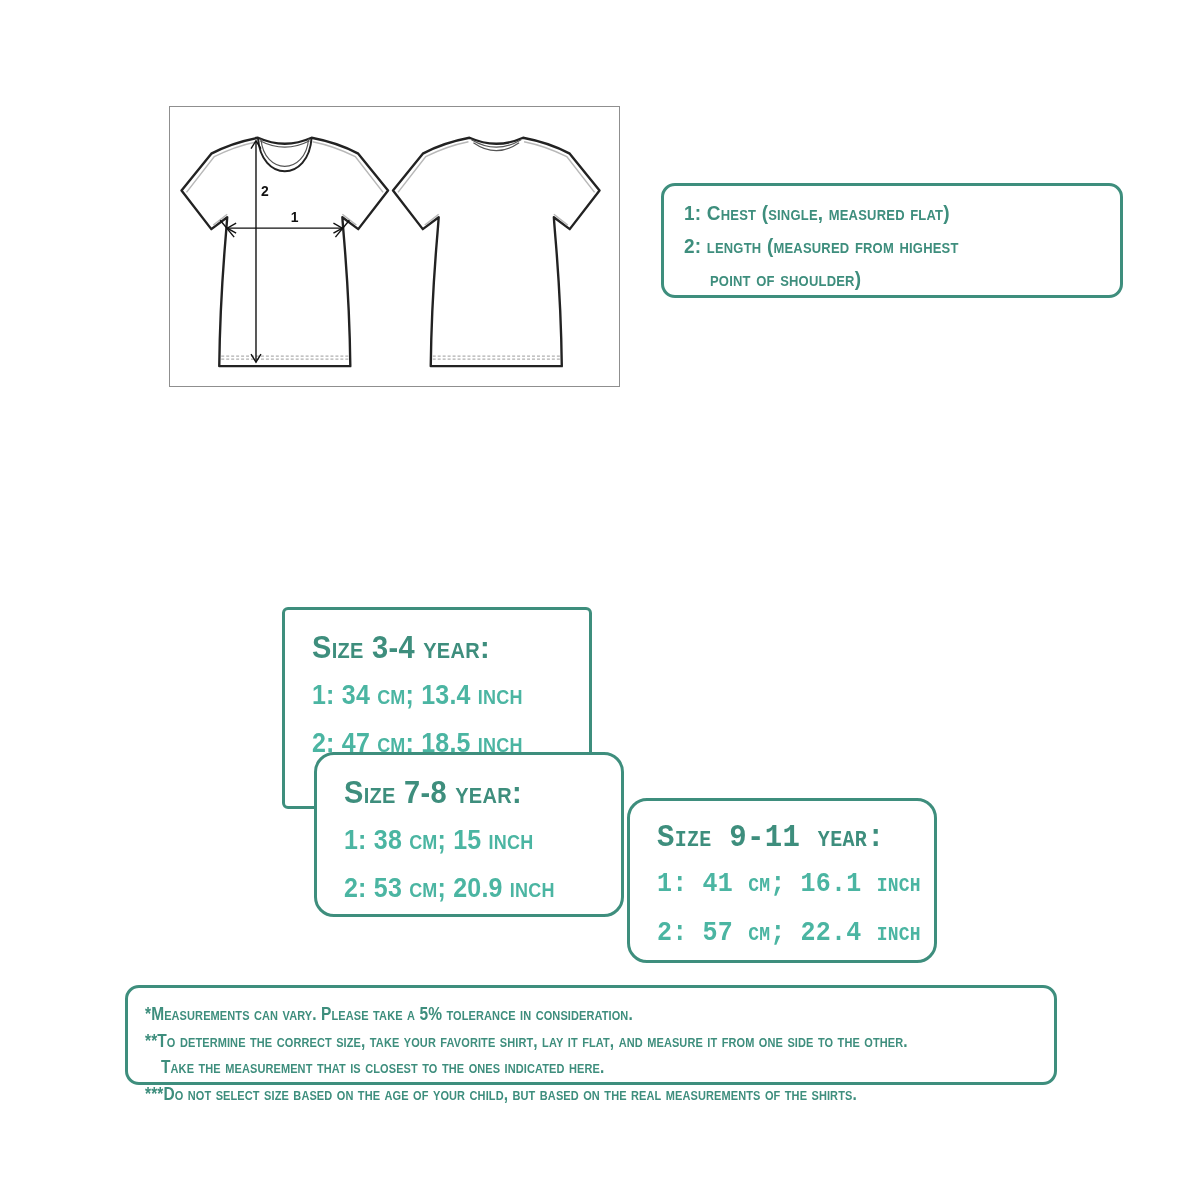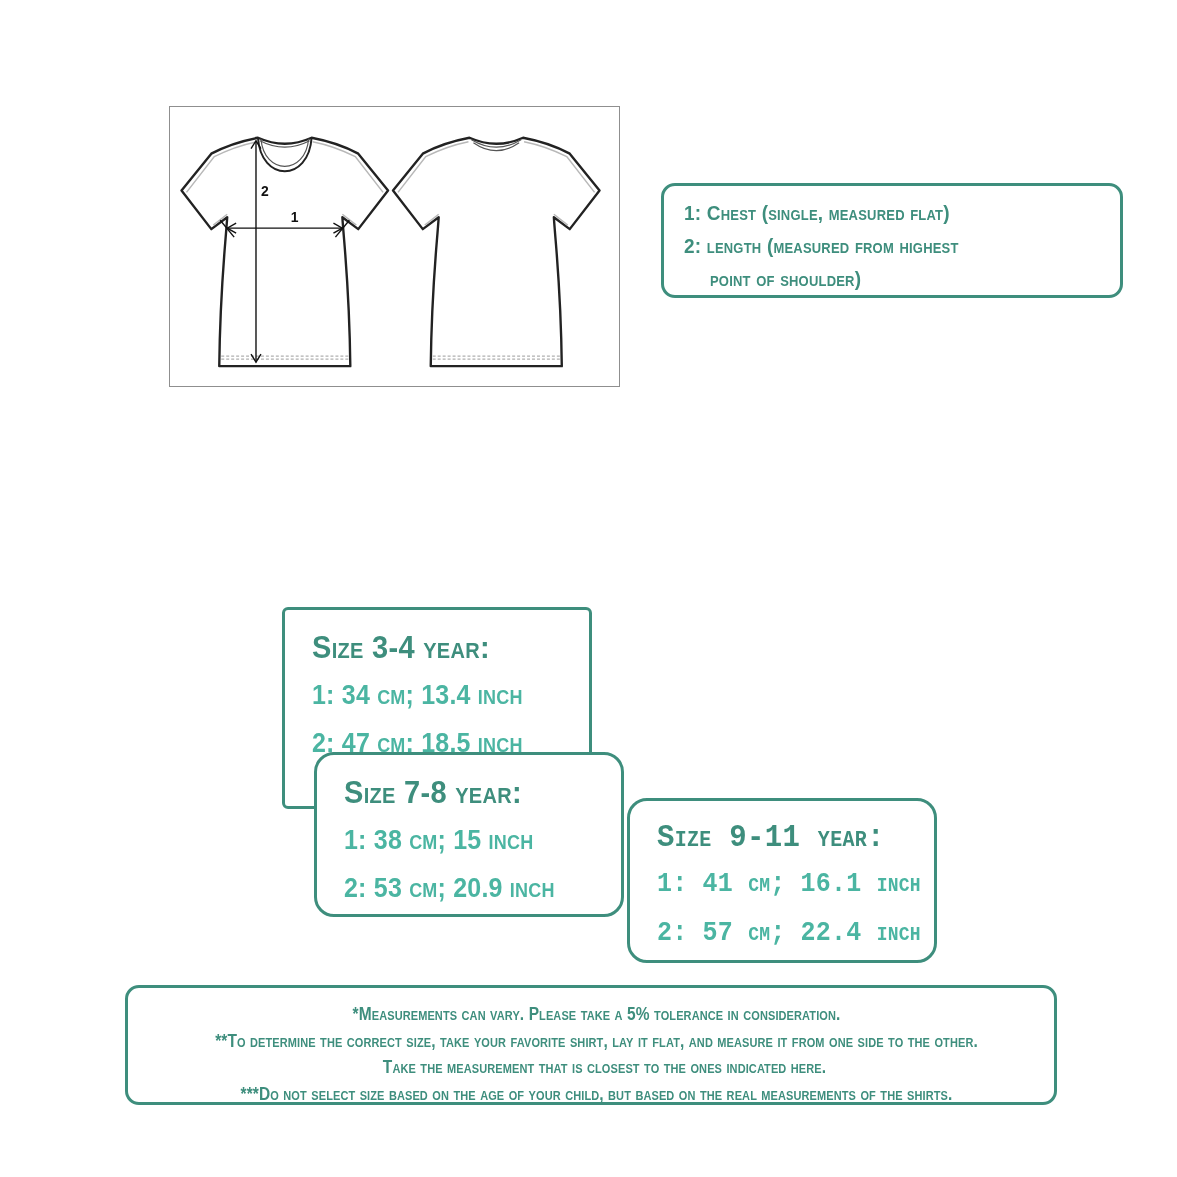--- a/index.html
+++ b/index.html
@@ -66,21 +66,21 @@
     letter-spacing: 0.2px;
     white-space: nowrap;
   }
   .box-2-3  { left: 458px; top: 420px; height: 160px; }
   .box-3-4  { left: 282px; top: 607px; height: 202px; border-radius: 6px; }
   .box-5-6  { left: 627px; top: 607px; height: 163px; }
   .box-7-8  { left: 290px; top: 752px; height: 165px; margin-left: 24px; }
   .box-9-11 { left: 627px; top: 798px; height: 165px; font-family: Liberation Mono, monospace; }
 
   
-  .notes { left: 125px; top: 985px; width: 932px; height: 120px; border-radius: 14px; text-align: center; }
+  .notes { left: 125px; top: 985px; width: 932px; height: 100px; border-radius: 14px; }
   .notes .content { padding: 11px 6px 0 17px; transform: scaleY(1.15); }
   .notes .line {
     font-size: 15.5px;
     line-height: 23px;
     color: var(--teal, #3E8E7D);
     letter-spacing: 0.1px;
     white-space: nowrap;
   }
   .notes .line.indent { padding-left: 16px; }
 

